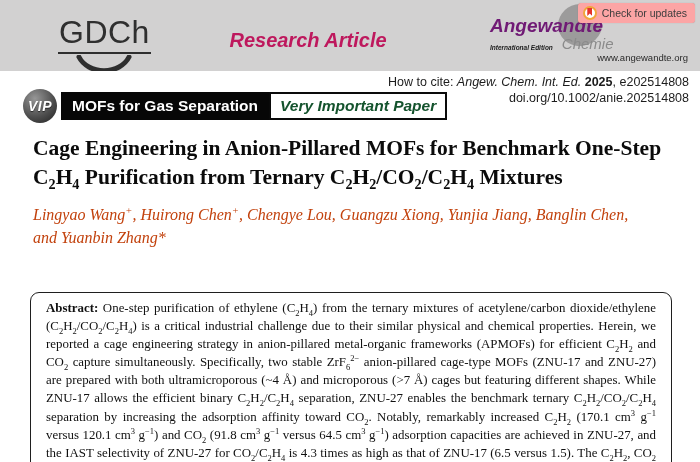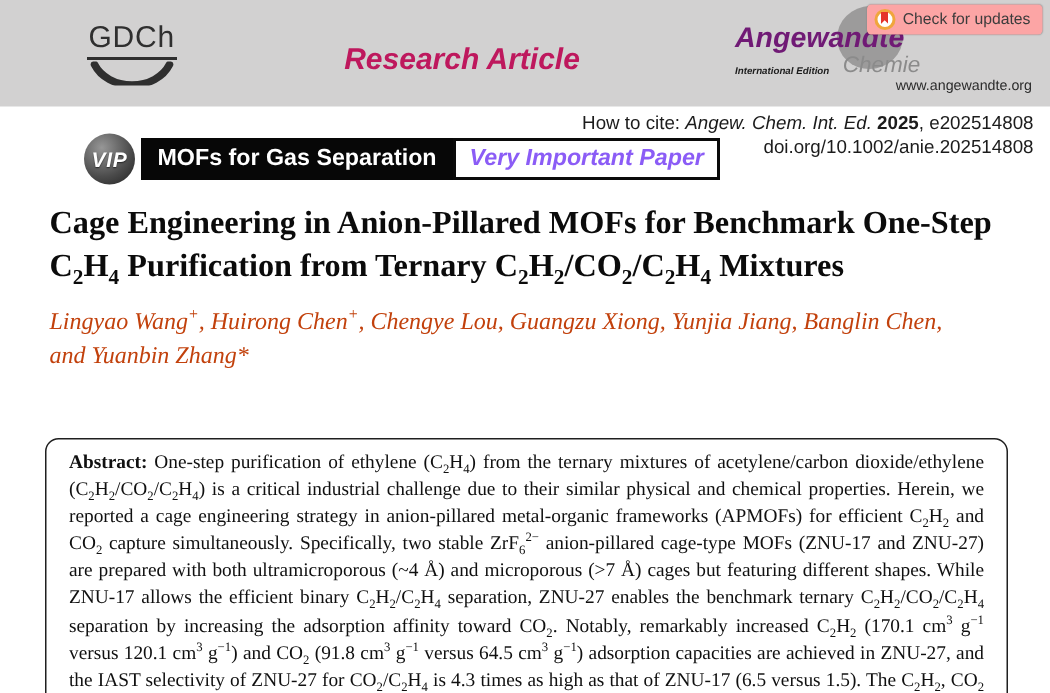--- a/index.html
+++ b/index.html
@@ -3,21 +3,21 @@
 <meta charset="utf-8">
 <style>
   html,body{margin:0;padding:0;}
   .page{position:relative;width:700px;height:462px;background:#ffffff;overflow:hidden;
         font-family:"Liberation Sans",sans-serif;-webkit-font-smoothing:antialiased;}
 
   
   .band{position:absolute;left:0;top:0;width:700px;height:71px;background:#d2d1d1;}
 
   .gdch{position:absolute;left:58px;top:14px;text-align:center;}
-  .gdch-text{display:inline-block;font-size:20px;color:#2f2f2f;letter-spacing:.5px;
+  .gdch-text{display:inline-block;font-size:32px;color:#2f2f2f;letter-spacing:.5px;
              border-bottom:2px solid #2f2f2f;padding:0 1px 1px 1px;}
   .gdch-arc{display:block;margin:1px auto 0;}
 
   .article-type{position:absolute;left:0;top:29px;width:616px;text-align:center;
                 font-weight:bold;font-style:italic;font-size:20px;color:#be185d;}
 
   .angewandte{position:absolute;right:12px;top:16px;width:198px;}
   .ange-ellipse{position:absolute;right:86px;top:-12px;width:44px;height:42px;border-radius:50%;
                 background:#9c9b9b;transform:rotate(-12deg);}
   .ange-name{position:relative;font-weight:bold;font-style:italic;font-size:19px;color:#701a75;line-height:20px;}
@@ -40,24 +40,24 @@
   .cite .it{font-style:italic;}
   .cite b{font-weight:bold;}
   .cite-doi{cursor:pointer;}
 
   
   .vip-row{position:absolute;left:23px;top:89px;display:flex;align-items:center;height:34px;}
   .vip-sphere{width:34px;height:34px;border-radius:50%;flex:0 0 auto;
               background:radial-gradient(circle at 35% 28%,#979797,#4c4c4c 58%,#242424 95%);
               color:#fff;font-weight:bold;font-style:italic;font-size:14px;
               display:flex;align-items:center;justify-content:center;letter-spacing:.5px;
-              text-shadow:0 1px 1px rgba(0,0,0,.6);margin-left:33px;}
+              text-shadow:0 1px 1px rgba(0,0,0,.6);}
   .topic-box{margin-left:4px;background:#070707;color:#ffffff;font-weight:bold;
              font-size:15.5px;height:28px;display:flex;align-items:center;padding:0 11px;white-space:nowrap;}
-  .viplabel-box{background:#ffffff;border:2px solid #0a0a0a;color:#8b5cf6;font-weight:bold;font-style:italic;
+  .viplabel-box{background:#ffffff;border:2px solid #0a0a0a;color:#14532d;font-weight:bold;font-style:italic;
              font-size:15.5px;height:28px;box-sizing:border-box;display:flex;align-items:center;
              padding:0 9px;white-space:nowrap;}
 
   
   .title{position:absolute;left:33px;top:134px;width:652px;margin:0;
          font-family:"Liberation Serif",serif;font-weight:bold;font-size:21.5px;
          line-height:29px;color:#0b0b0b;}
   .authors{position:absolute;left:33px;top:203px;width:652px;
          font-family:"Liberation Serif",serif;font-style:italic;font-size:16px;
          line-height:23px;color:#c2410c;}

